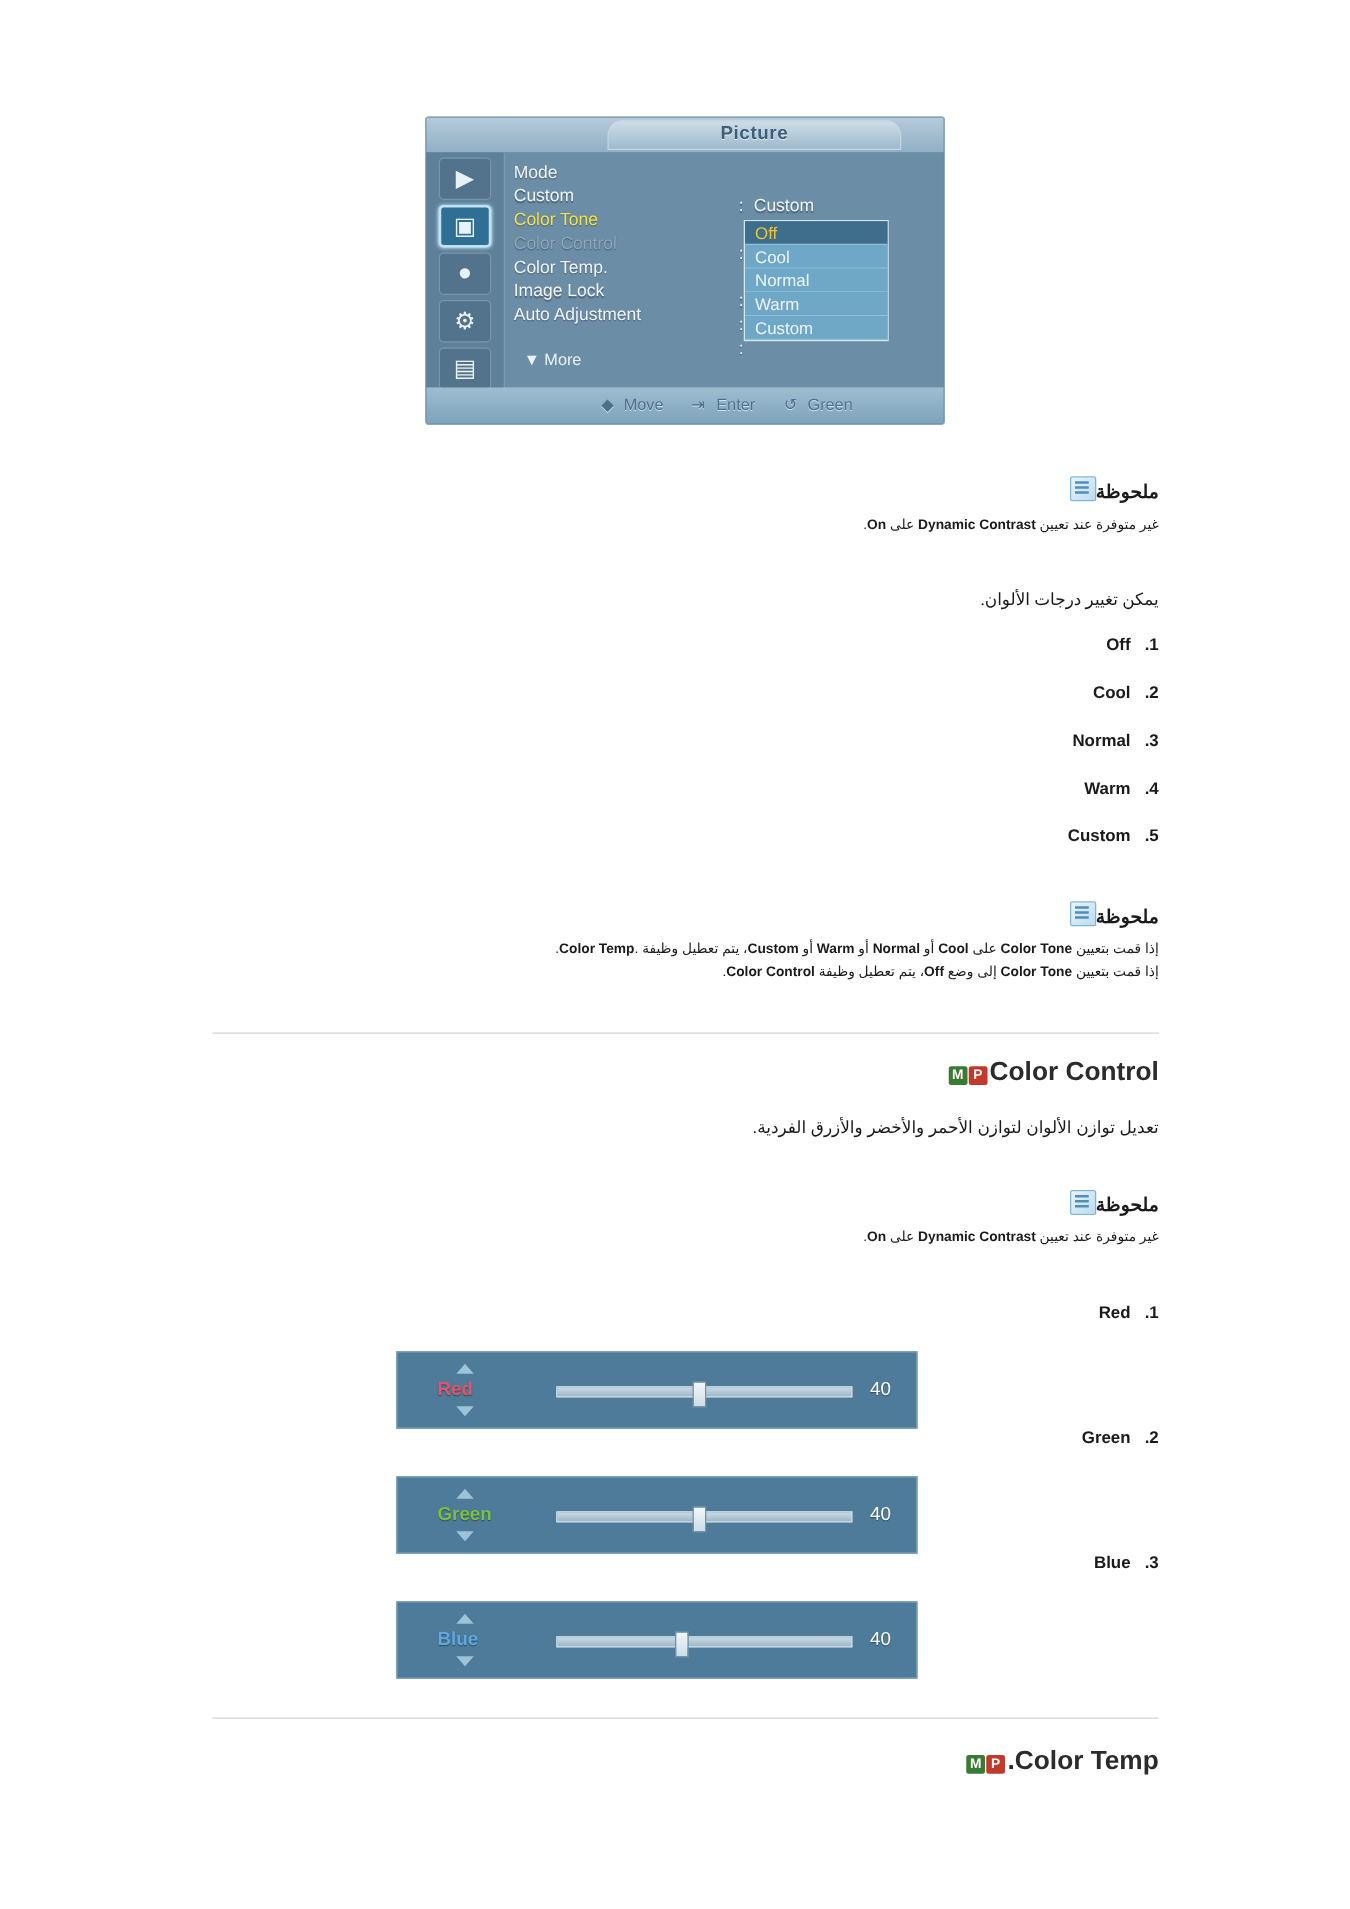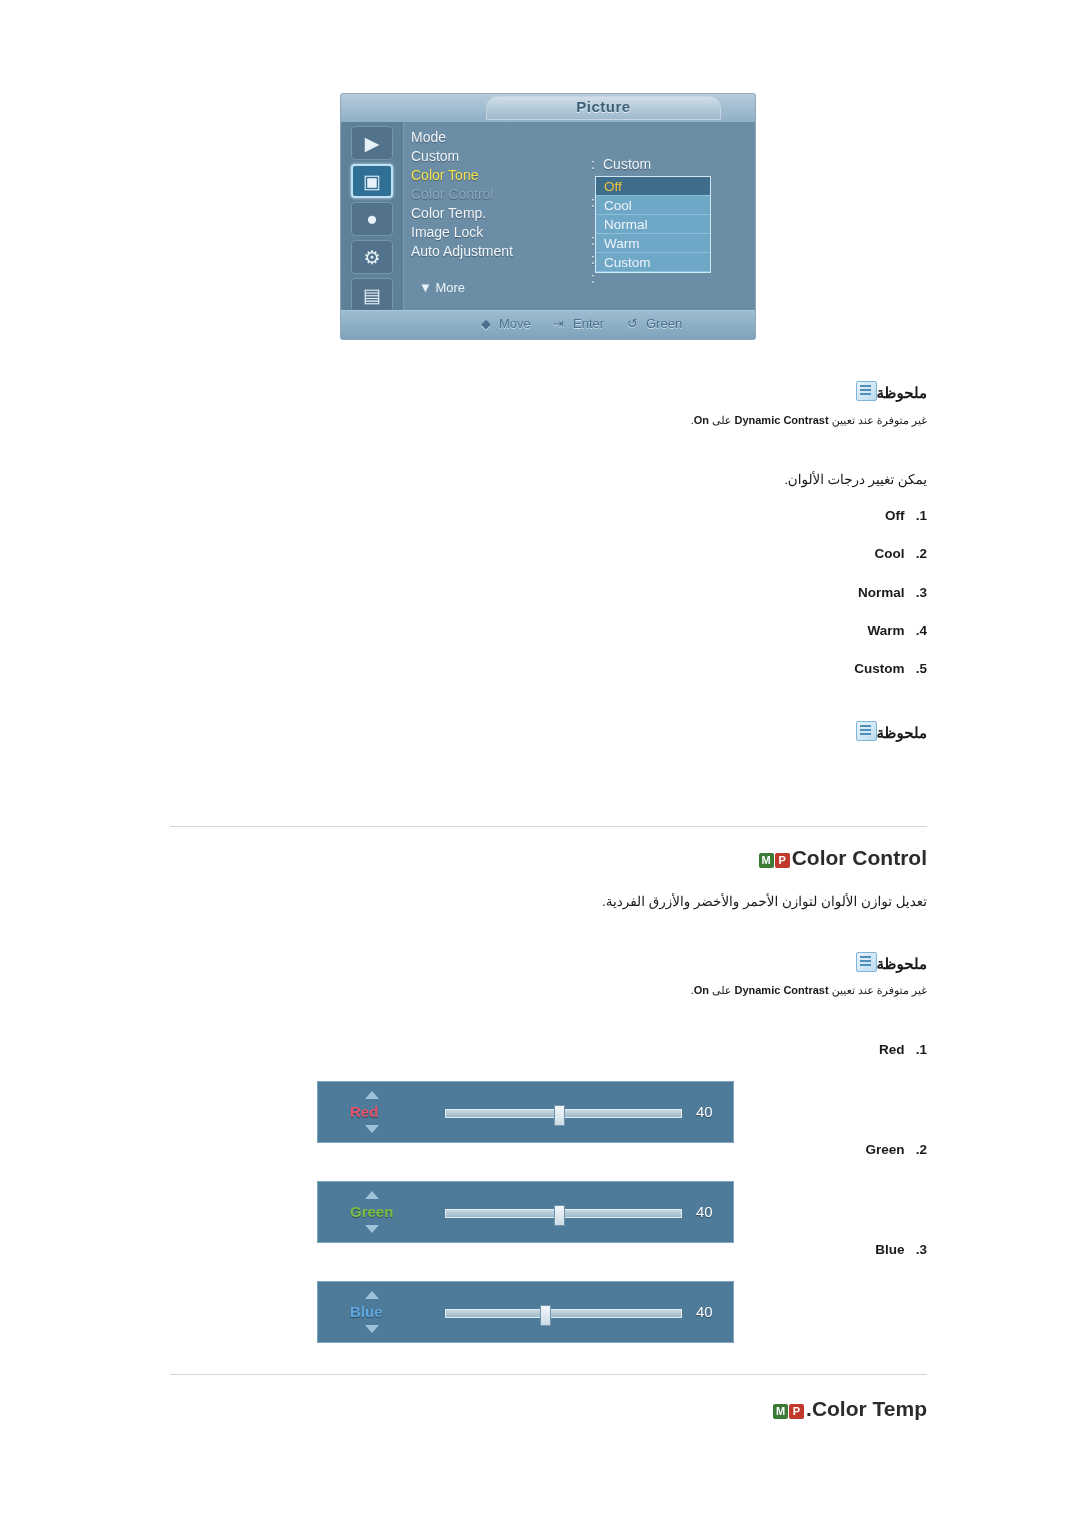--- a/index.html
+++ b/index.html
@@ -411,20 +411,26 @@
   <span>4.</span>&nbsp;&nbsp;&nbsp;<span>Warm</span>
 </div>
 <div class="num-item" style="right:153px; top:661px;">
   <span>5.</span>&nbsp;&nbsp;&nbsp;<span>Custom</span>
 </div>
 
 <div class="note-head" style="right:153px; top:721px;">
   <span>ملحوظة</span><span class="note-icon"></span>
 </div>
 <div class="note-body" style="right:153px; top:750px; width:775px;">
+  <div>
+    <span>إذا قمت بتعيين </span><b>Color Tone</b><span> على </span><b>Cool</b><span> أو </span><b>Normal</b><span> أو </span><b>Warm</b><span> أو </span><b>Custom</b><span>، يتم تعطيل وظيفة </span><b>Color Temp</b><span>.‎.</span>
+  </div>
+  <div>
+    <span>إذا قمت بتعيين </span><b>Color Tone</b><span> إلى وضع </span><b>Off</b><span>، يتم تعطيل وظيفة </span><b>Color Control</b><span>.</span>
+  </div>
 </div>
 
 <div class="hr" style="top:826px;"></div>
 
 <div class="sec-head" style="top:845px;">
   <span class="mp-badge"><span class="mp-m">M</span><span class="mp-p">P</span></span><span>Color Control</span>
 </div>
 
 <div class="rtl-line" style="right:153px; top:893px; width:775px;">تعديل توازن الألوان لتوازن الأحمر والأخضر والأزرق الفردية.</div>
 

